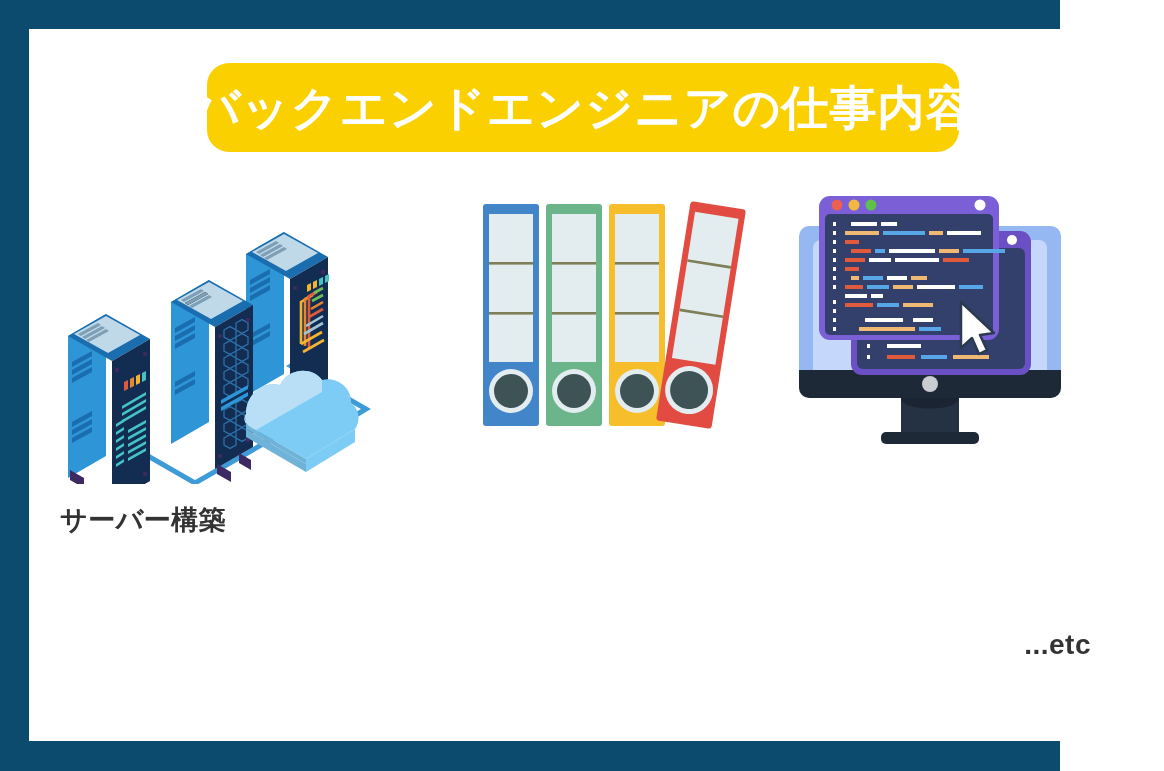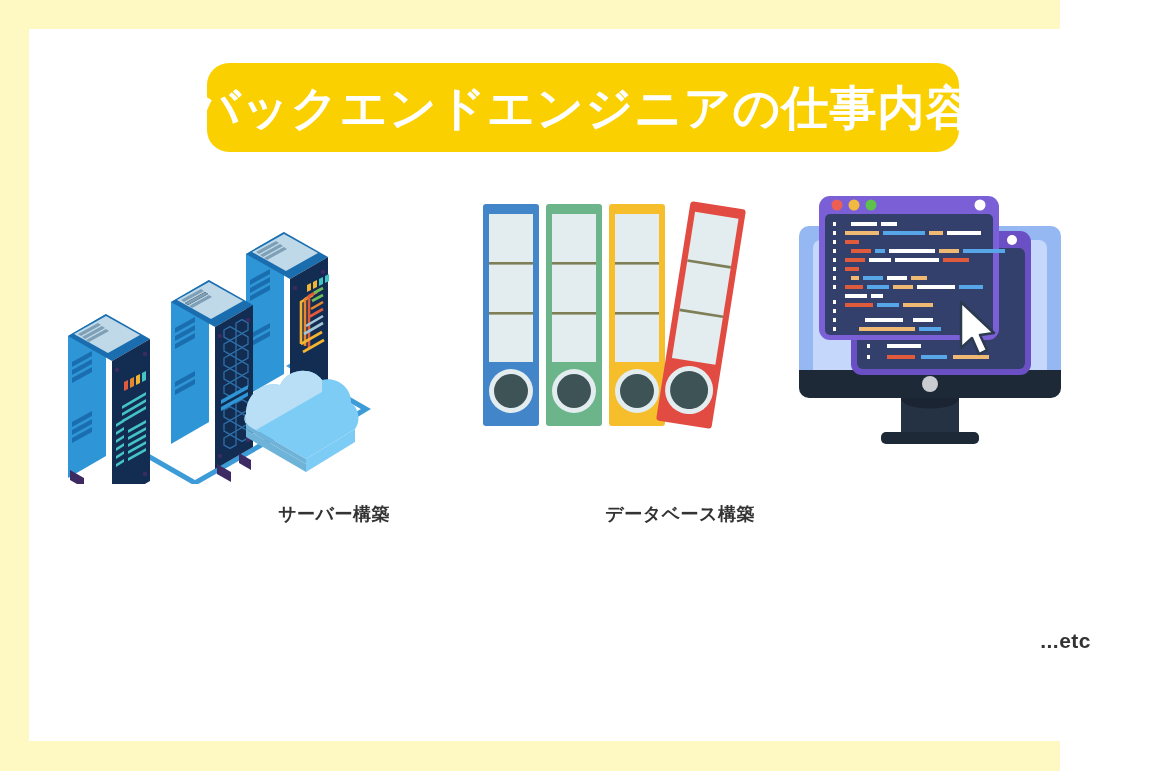--- a/index.html
+++ b/index.html
@@ -10,21 +10,21 @@
   body {
     width: 1164px;
     height: 771px;
     font-family: "Liberation Sans", "DejaVu Sans", sans-serif;
     overflow: hidden;
   }
   .page {
     position: relative;
     width: 1060px;
     height: 771px;
-    background: #fef9c3;
+    background: #0c4a6e;
     box-sizing: border-box;
   }
   .inner-card {
     position: absolute;
     left: 29px;
     top: 29px;
     width: 1106px;
     height: 712px;
     background: #ffffff;
   }
@@ -71,32 +71,32 @@
   .art {
     position: relative;
     width: 330px;
     height: 300px;
   }
   .col-label {
     position: absolute;
     left: 0;
     top: 318px;
     width: 330px;
-    text-align: right;
-    font-size: 18px;
+    text-align: left;
+    font-size: 27px;
     font-weight: 700;
     color: #333333;
     letter-spacing: 0.5px;
   }
 
   .etc {
     position: absolute;
     right: 44px;
     top: 600px;
-    font-size: 21px;
+    font-size: 28px;
     font-weight: 700;
     color: #333333;
     letter-spacing: 0.5px;
   }
 
   svg { display: block; }
 </style>
 </head>
 <body>
 
@@ -320,21 +320,20 @@
             <g transform="rotate(9 276 131)">
               <rect x="248" y="20" width="56" height="222" rx="3" fill="#E24B42"></rect>
               <rect x="254" y="30" width="44" height="148" fill="#E3EDF0"></rect>
               <rect x="254" y="78" width="44" height="2.6" fill="#7E7F56"></rect>
               <rect x="254" y="128" width="44" height="2.6" fill="#7E7F56"></rect>
               <circle cx="276" cy="207" r="24" fill="#E3EDF0"></circle>
               <circle cx="276" cy="207" r="19" fill="#3E5355"></circle>
             </g>
           </svg>
         </div>
-        <div class="col-label">データベース構築</div>
       </div>
 
       <div class="column col-2">
         <div class="art">
           <svg width="330" height="300" viewBox="0 0 330 300">
 
             <rect x="10" y="42" width="262" height="170" rx="10" fill="#96B8F2"></rect>
             <rect x="24" y="56" width="234" height="142" rx="8" fill="#C5D7FA"></rect>
 
             <path d="M10 186 h262 v18 a10 10 0 0 1 -10 10 H20 a10 10 0 0 1 -10 -10 z" fill="#1E2937"></path>

